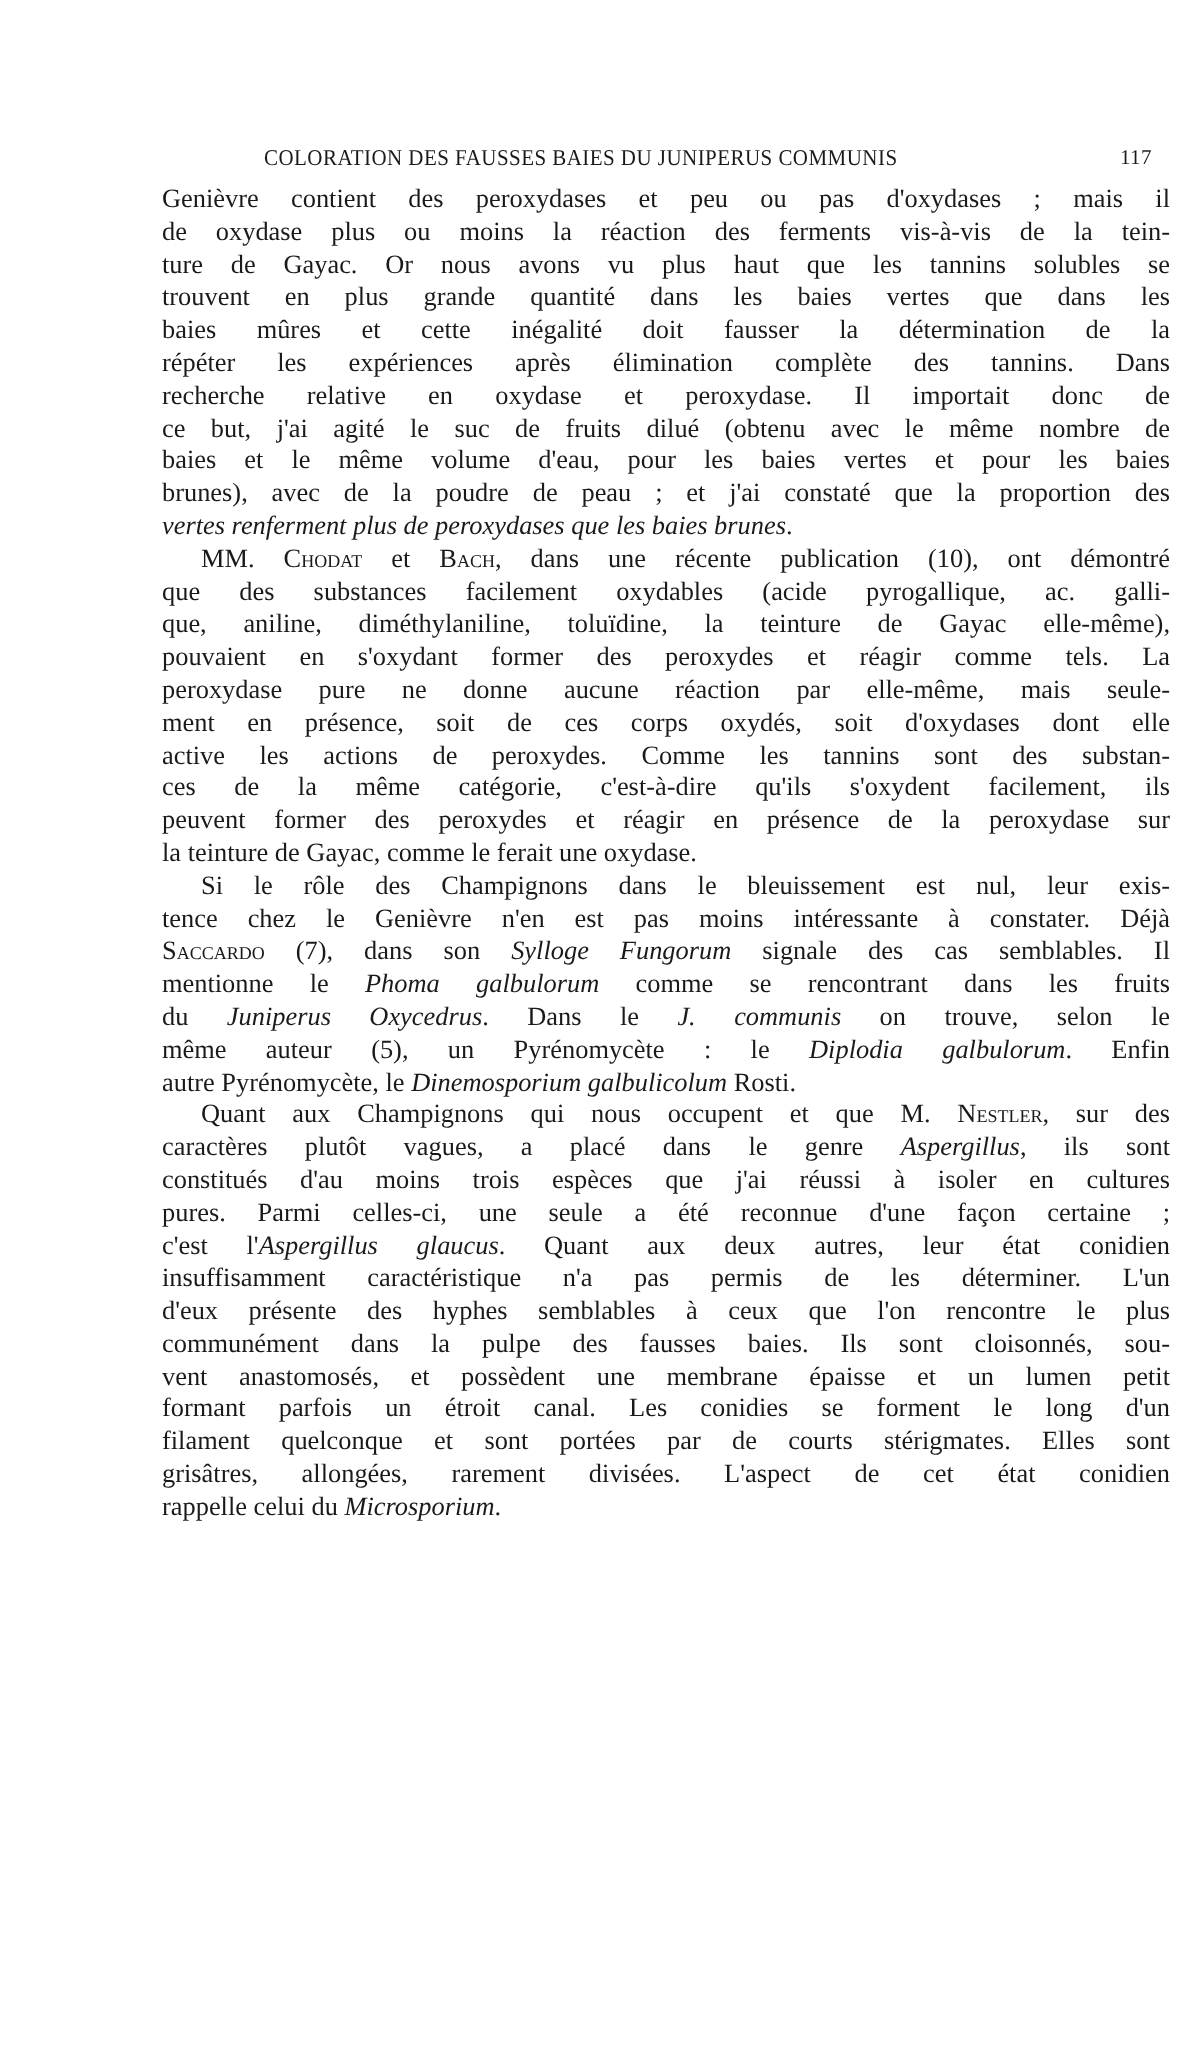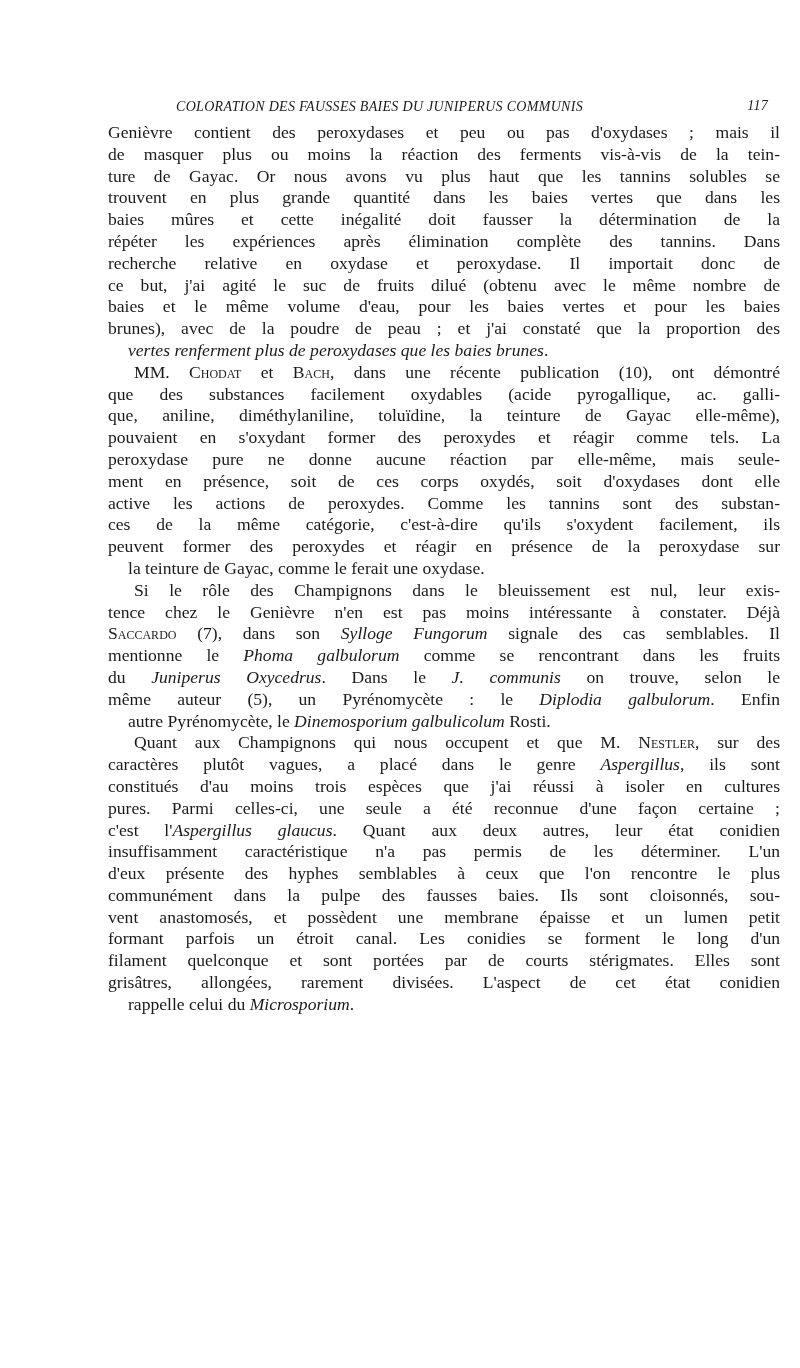--- a/index.html
+++ b/index.html
@@ -1,40 +1,40 @@
 <!DOCTYPE html>
 <html><head>
 <meta charset="utf-8">
 <style>
   html, body { margin: 0; padding: 0; background: #ffffff; }
   body { width: 800px; height: 1368px; position: relative; overflow: hidden;
          font-family: "Liberation Serif", "DejaVu Serif", serif; color: #1a1a1a; }
   .header { position: absolute; top: 98px; left: 108px; width: 670px; height: 22px;
-            font-size: 14px; letter-spacing: 0.3px; font-style: italic; }
+            font-size: 14px; letter-spacing: 0.3px; }
   .header .title { position: absolute; left: 68px; top: 0; text-transform: uppercase; transform: scaleY(1.08); transform-origin: top left; }
   .header .pageno { position: absolute; right: 10px; top: 0; }
   .body { position: absolute; top: 122px; left: 108px; width: 672px; }
   .line { height: 21.8px; line-height: 21.8px; font-size: 17.6px; white-space: nowrap;
           text-align: justify; text-align-last: justify; }
-  .line.last { text-align-last: left; margin-left: 20px; }
+  .line.last { text-align-last: left; }
   .line.indent { padding-left: 26px; }
   .line i, .it { font-style: italic; }
   .sc { font-variant: small-caps; }
 </style>
 </head>
 <body>
 
 <div class="header">
   <span class="title">Coloration des fausses baies du Juniperus communis</span>
   <span class="pageno">117</span>
 </div>
 
 <div class="body" id="body">
     <div class="line"><span>Genièvre contient des peroxydases et peu ou pas d'oxydases ; mais il</span></div>
-    <div class="line"><span>de masquer plus ou moins la réaction des ferments vis-à-vis de la tein-</span></div>
+    <div class="line"><span>de oxydase plus ou moins la réaction des ferments vis-à-vis de la tein-</span></div>
     <div class="line"><span>ture de Gayac. Or nous avons vu plus haut que les tannins solubles se</span></div>
     <div class="line"><span>trouvent en plus grande quantité dans les baies vertes que dans les</span></div>
     <div class="line"><span>baies mûres et cette inégalité doit fausser la détermination de la</span></div>
     <div class="line"><span>répéter les expériences après élimination complète des tannins. Dans</span></div>
     <div class="line"><span>recherche relative en oxydase et peroxydase. Il importait donc de</span></div>
     <div class="line"><span>ce but, j'ai agité le suc de fruits dilué (obtenu avec le même nombre de</span></div>
     <div class="line"><span>baies et le même volume d'eau, pour les baies vertes et pour les baies</span></div>
     <div class="line"><span>brunes), avec de la poudre de peau ; et j'ai constaté que la proportion des</span></div>
     <div class="line last"><span class="it">vertes renferment plus de peroxydases que les baies brunes</span><span>.</span></div>
     <div class="line indent"><span>MM. </span><span class="sc">Chodat</span><span> et </span><span class="sc">Bach</span><span>, dans une récente publication (10), ont démontré</span></div>

